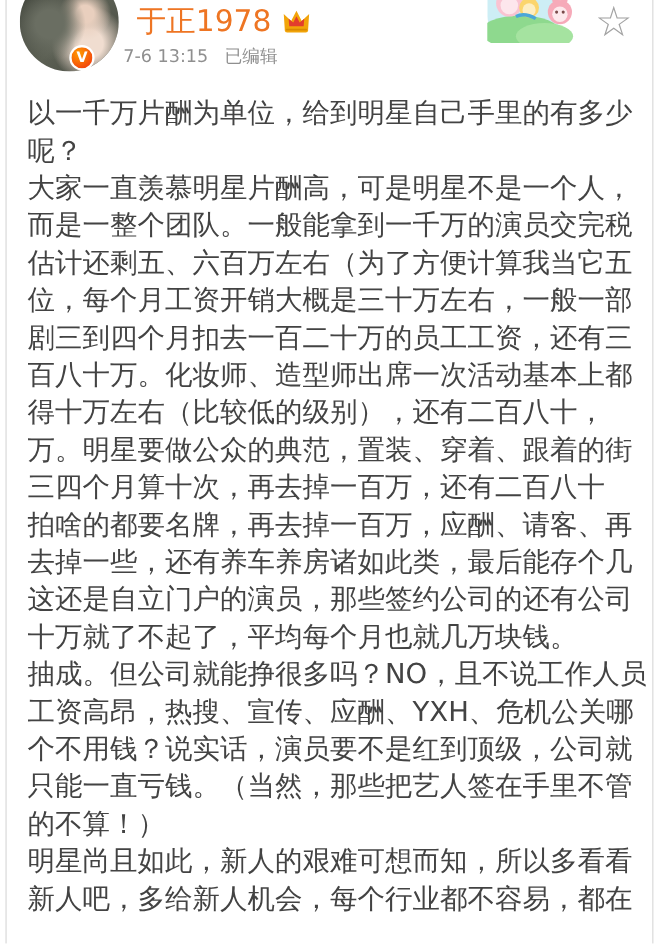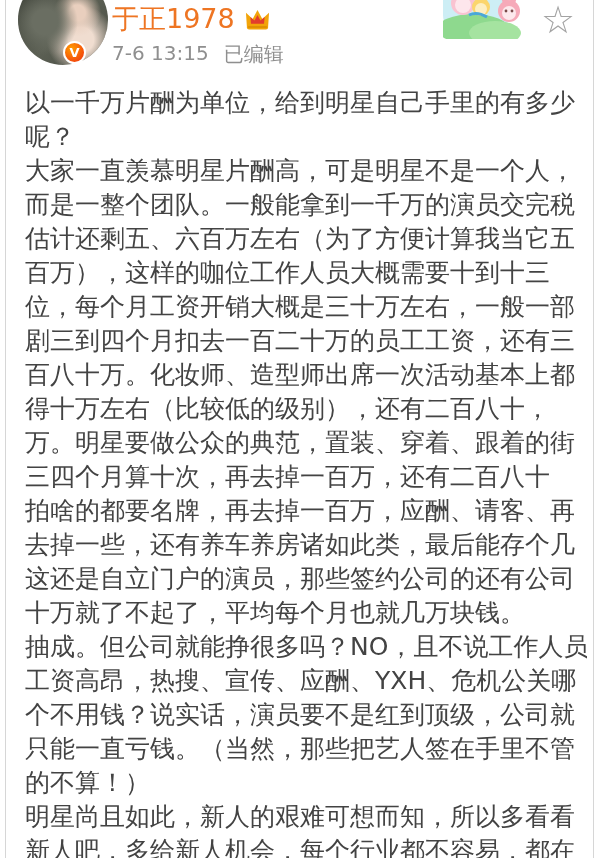--- a/index.html
+++ b/index.html
@@ -31,29 +31,29 @@
   .v-badge {
     position:absolute; left:45px; top:66px; width:23px; height:23px;
     border-radius:50%;
     background:radial-gradient(circle at 35% 30%, #ff9b00, #f3490c 75%);
     border:2px solid #ffffff;
     color:#ffffff; font-size:13px; font-weight:bold;
     display:flex; align-items:center; justify-content:center;
   }
 
   .name-row {
-    position:absolute; left:112px; top:2px; height:34px;
+    position:absolute; left:124px; top:2px; height:34px;
     display:flex; align-items:center; gap:8px;
   }
   .username { font-size:27px; color:#ee7523; }
   .crown-icon { width:29px; height:25px; display:block; }
 
   .meta-row {
     position:absolute; left:112px; top:41px;
-    font-size:20px; color:#8f8f8f; display:flex; gap:15px;
+    font-size:16px; color:#8f8f8f; display:flex; gap:15px;
   }
 
   .sticker-icon { position:absolute; left:443px; top:-13px; width:82px; height:52px; }
   .star {
     position:absolute; left:541px; top:-2px;
     font-size:38px; line-height:44px; color:#a3a3a3;
   }
 
   
   .post-body {
@@ -110,21 +110,20 @@
   </svg>
 
   <span class="star">☆</span>
 
   <div class="post-body">
       <div class="text-line">以一千万片酬为单位，给到明星自己手里的有多少</div>
       <div class="text-line">呢？</div>
       <div class="text-line">大家一直羡慕明星片酬高，可是明星不是一个人，</div>
       <div class="text-line">而是一整个团队。一般能拿到一千万的演员交完税</div>
       <div class="text-line">估计还剩五、六百万左右（为了方便计算我当它五</div>
-      <div class="text-line">百万），这样的咖位工作人员大概需要十到十三</div>
       <div class="text-line">位，每个月工资开销大概是三十万左右，一般一部</div>
       <div class="text-line">剧三到四个月扣去一百二十万的员工工资，还有三</div>
       <div class="text-line">百八十万。化妆师、造型师出席一次活动基本上都</div>
       <div class="text-line">得十万左右（比较低的级别），还有二百八十，</div>
       <div class="text-line">万。明星要做公众的典范，置装、穿着、跟着的街</div>
       <div class="text-line">三四个月算十次，再去掉一百万，还有二百八十</div>
       <div class="text-line">拍啥的都要名牌，再去掉一百万，应酬、请客、再</div>
       <div class="text-line">去掉一些，还有养车养房诸如此类，最后能存个几</div>
       <div class="text-line">这还是自立门户的演员，那些签约公司的还有公司</div>
       <div class="text-line">十万就了不起了，平均每个月也就几万块钱。</div>

